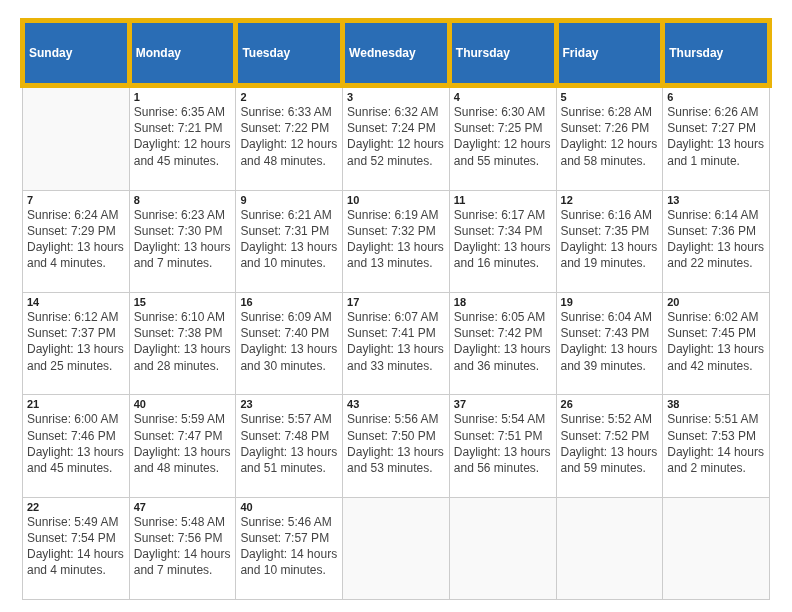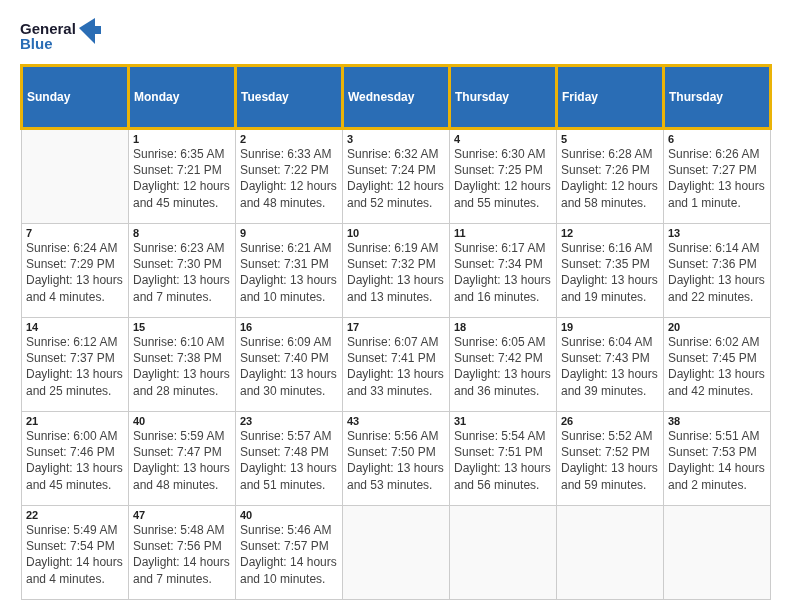--- a/index.html
+++ b/index.html
@@ -48,21 +48,21 @@
       border-collapse: collapse;
       width: 100%;
       table-layout: fixed;
     }
     .calendar thead tr th {
       background-color: #2a6db5;
       color: #fff;
       font-size: 12px;
       font-weight: bold;
       padding: 23px 4px;
-      border: 3px solid #eab308;
+      border: 5px solid #eab308;
       text-align: left;
     }
     .calendar tbody tr td {
       border: 1px solid #ccc;
       vertical-align: top;
       padding: 3px 4px;
       font-size: 9.5px;
       color: #333;
       height: 80px;
     }
@@ -78,37 +78,20 @@
     .day-info {
       line-height: 1.35;
       font-size: 12px;
       color: #444;
     }
   </style>
 </head>
 <body>
 
 <div class="page">
-  <div class="header">
-    <div class="logo">
-    <div style="display:flex;align-items:center;gap:0px;">
-      <div style="display:flex;flex-direction:column;line-height:1;">
-        <span style="font-size:15px;font-weight:bold;color:#1a1a2e;">General</span>
-        <span style="font-size:15px;font-weight:bold;color:#2a6db5;">Blue</span>
-      </div>
-      <svg width="22" height="36" viewBox="0 0 22 36" style="margin-left:3px;">
-        <polygon points="0,10 16,0 16,8 22,8 22,16 16,16 16,26" fill="#2a6db5"></polygon>
-      </svg>
-    </div>
-  </div>
-    <div class="title-section">
-      <div class="month-title"></div>
-      <div class="location-title"></div>
-    </div>
-  </div>
 
   <table class="calendar">
     <thead>
       <tr>
       <th>Sunday</th>
           <th>Monday</th>
           <th>Tuesday</th>
           <th>Wednesday</th>
           <th>Thursday</th>
           <th>Friday</th>
@@ -214,21 +197,21 @@
           </td>
           <td>
             <div class="day-number">23</div>
             <div class="day-info">Sunrise: 5:57 AM<br>Sunset: 7:48 PM<br>Daylight: 13 hours and 51 minutes.</div>
           </td>
           <td>
             <div class="day-number">43</div>
             <div class="day-info">Sunrise: 5:56 AM<br>Sunset: 7:50 PM<br>Daylight: 13 hours and 53 minutes.</div>
           </td>
           <td>
-            <div class="day-number">31</div>
+            <div class="day-number">37</div>
             <div class="day-info">Sunrise: 5:54 AM<br>Sunset: 7:51 PM<br>Daylight: 13 hours and 56 minutes.</div>
           </td>
           <td>
             <div class="day-number">26</div>
             <div class="day-info">Sunrise: 5:52 AM<br>Sunset: 7:52 PM<br>Daylight: 13 hours and 59 minutes.</div>
           </td>
           <td>
             <div class="day-number">38</div>
             <div class="day-info">Sunrise: 5:51 AM<br>Sunset: 7:53 PM<br>Daylight: 14 hours and 2 minutes.</div>
           </td>

